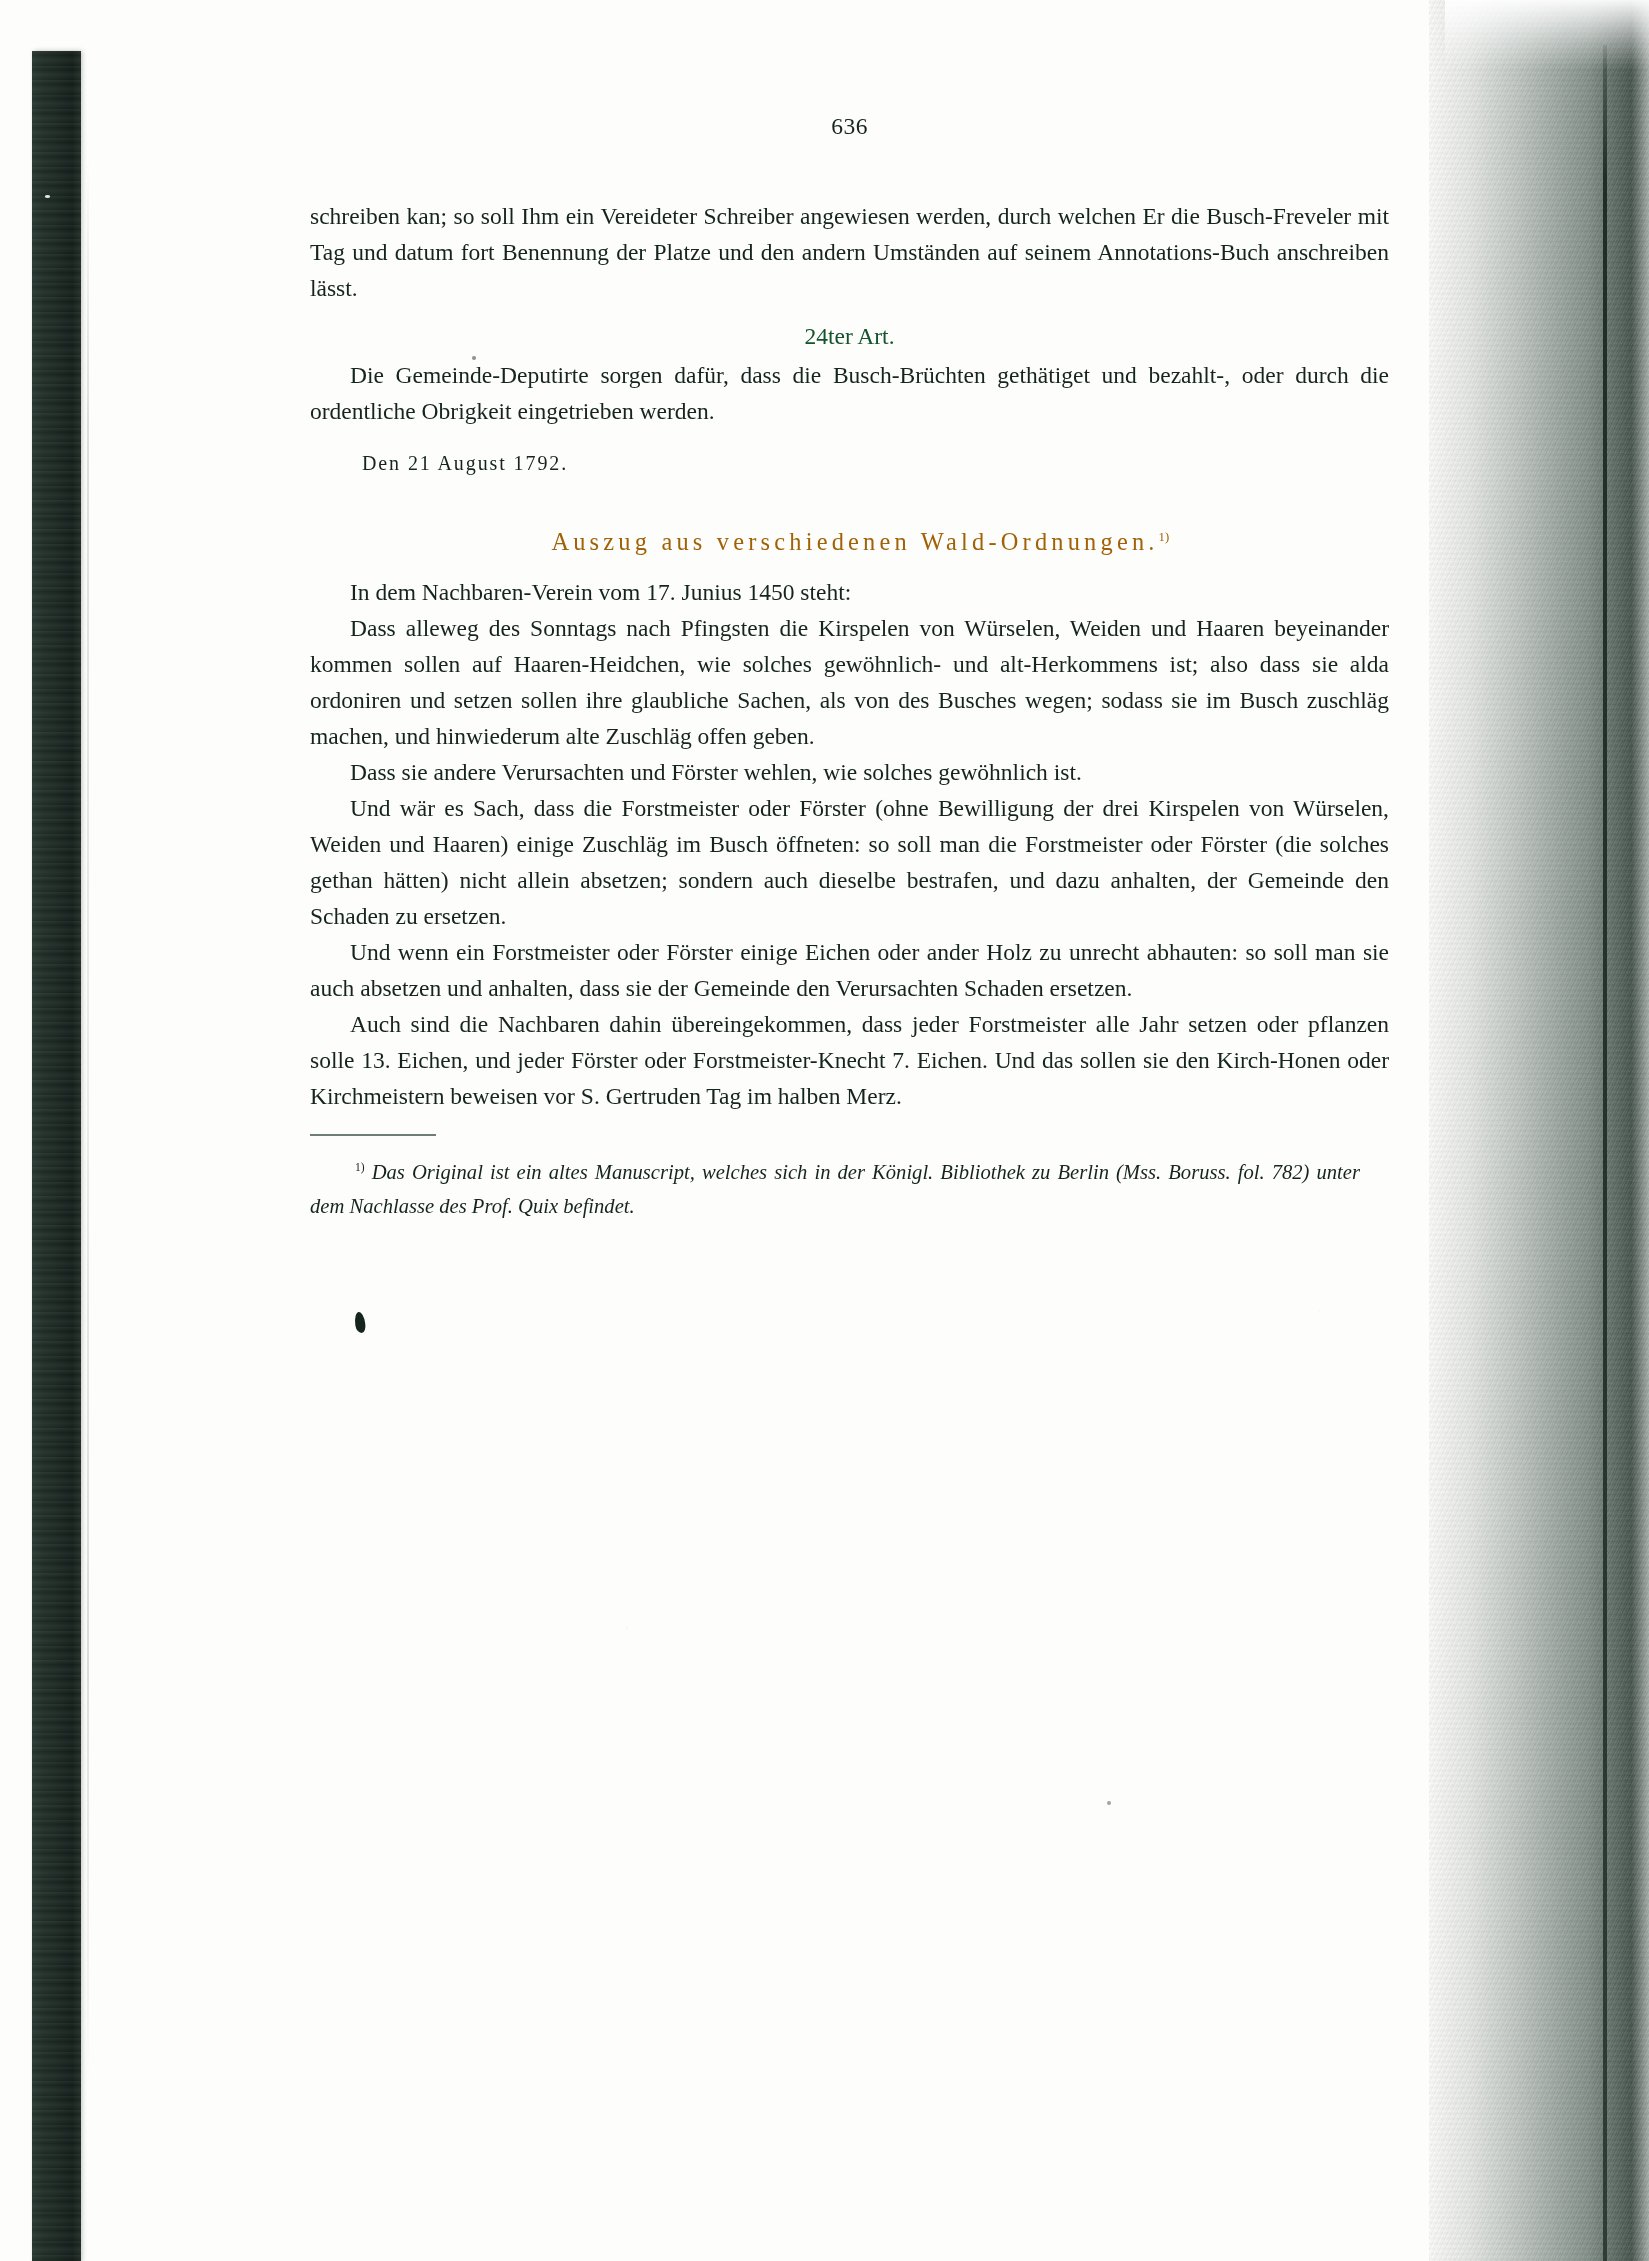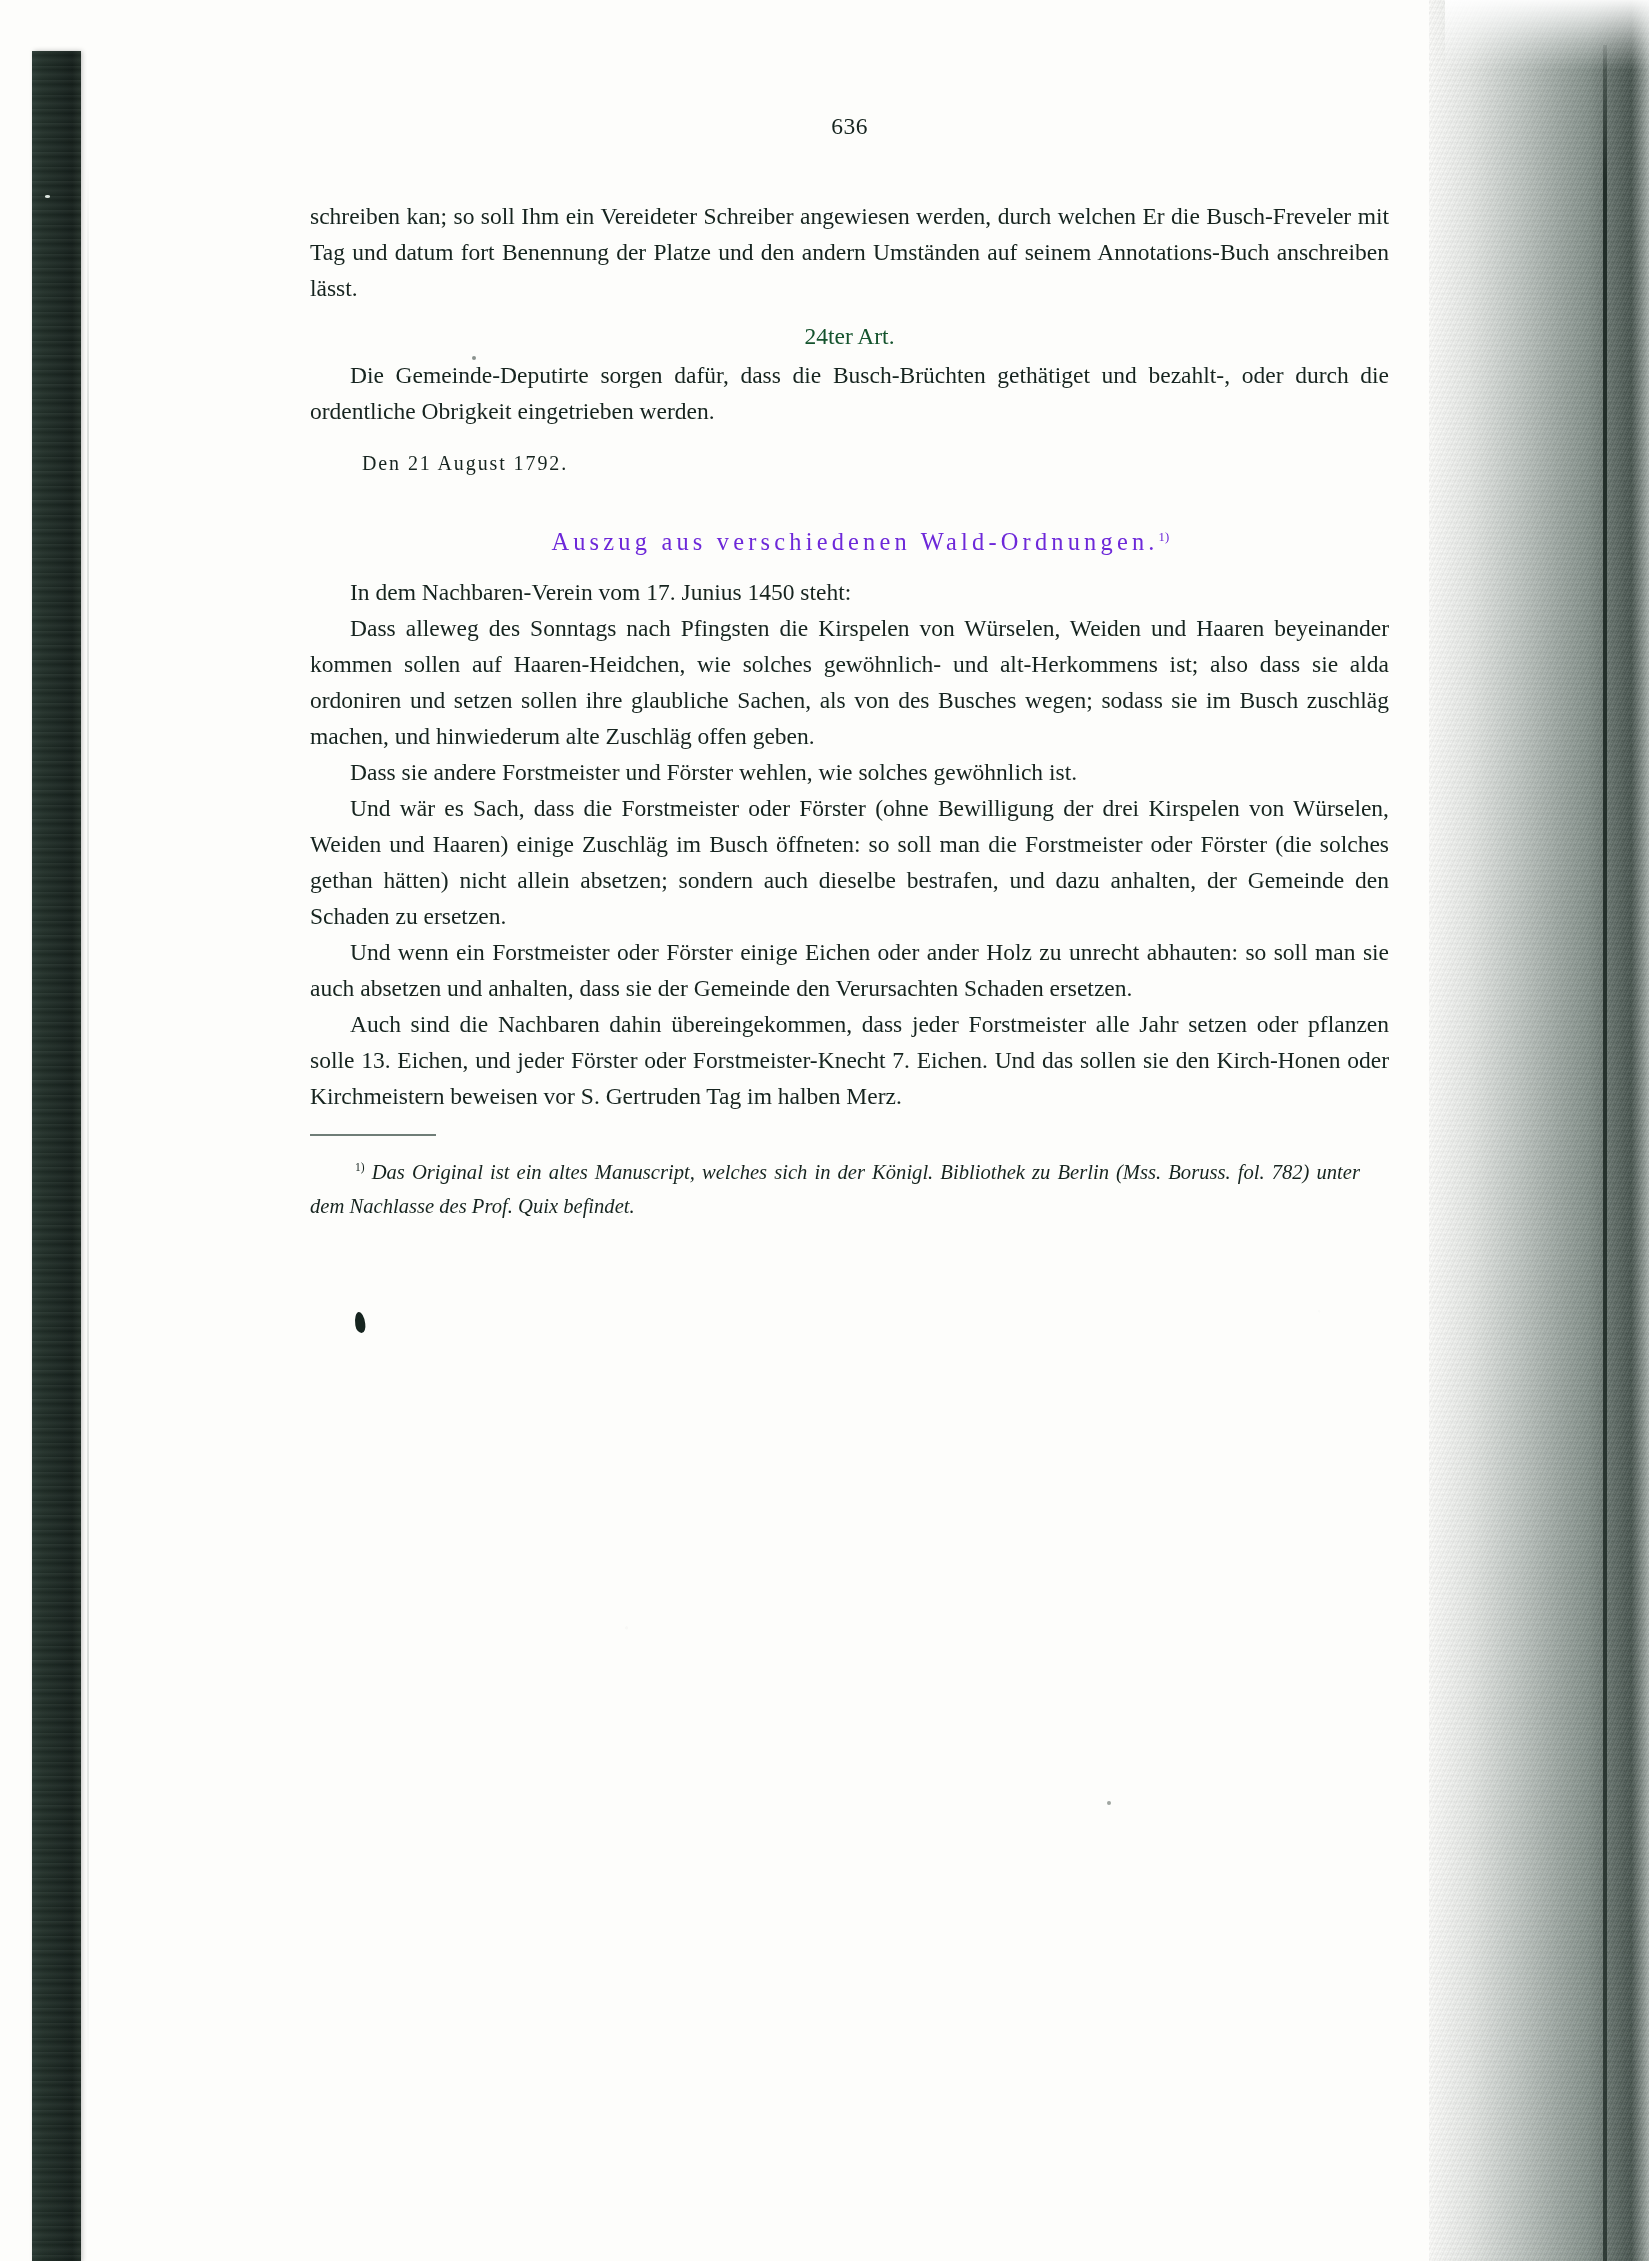--- a/index.html
+++ b/index.html
@@ -186,21 +186,21 @@
     color: #16241f;
   }
 
   .section-heading {
     font-size: 24.4px;
     line-height: 36px;
     margin: 38px 0 14px 0;
     padding-left: 21.6px;
     letter-spacing: 4.2px;
     text-align: center;
-    color: #6d28d9;
+    color: #a16207;
   }
   .section-heading sup {
     font-size: 0.52em;
     letter-spacing: 0;
     vertical-align: super;
   }
 
   
   #footnote-rule {
     margin: 19.7px 0 14px 0;
@@ -276,21 +276,21 @@
     <p class="body">Die Gemeinde-Deputirte sorgen dafür, dass die Busch-Brüchten gethätiget und bezahlt-, oder durch die ordentliche Obrigkeit eingetrieben werden.</p>
 
     <div class="date-line">Den 21 August 1792.</div>
 
     <div class="section-heading"><span>Auszug aus verschiedenen Wald-Ordnungen.</span><sup>1)</sup></div>
 
     <p class="body">In dem Nachbaren-Verein vom 17. Junius 1450 steht:</p>
 
     <p class="body">Dass alleweg des Sonntags nach Pfingsten die Kirspelen von Würselen, Weiden und Haaren beyeinander kommen sollen auf Haaren-Heidchen, wie solches gewöhnlich- und alt-Herkommens ist; also dass sie alda ordoniren und setzen sollen ihre glaubliche Sachen, als von des Busches wegen; sodass sie im Busch zuschläg machen, und hinwiederum alte Zuschläg offen geben.</p>
 
-    <p class="body">Dass sie andere Forstmeister und Förster wehlen, wie solches gewöhnlich ist.</p>
+    <p class="body">Dass sie andere Verursachten und Förster wehlen, wie solches gewöhnlich ist.</p>
 
     <p class="body">Und wär es Sach, dass die Forstmeister oder Förster (ohne Bewilligung der drei Kirspelen von Würselen, Weiden und Haaren) einige Zuschläg im Busch öffneten: so soll man die Forstmeister oder Förster (die solches gethan hätten) nicht allein absetzen; sondern auch dieselbe bestrafen, und dazu anhalten, der Gemeinde den Schaden zu ersetzen.</p>
 
     <p class="body">Und wenn ein Forstmeister oder Förster einige Eichen oder ander Holz zu unrecht abhauten: so soll man sie auch absetzen und anhalten, dass sie der Gemeinde den Verursachten Schaden ersetzen.</p>
 
     <p class="body">Auch sind die Nachbaren dahin übereingekommen, dass jeder Forstmeister alle Jahr setzen oder pflanzen solle 13. Eichen, und jeder Förster oder Forstmeister-Knecht 7. Eichen. Und das sollen sie den Kirch-Honen oder Kirchmeistern beweisen vor S. Gertruden Tag im halben Merz.</p>
 
 
     <hr id="footnote-rule">
 

